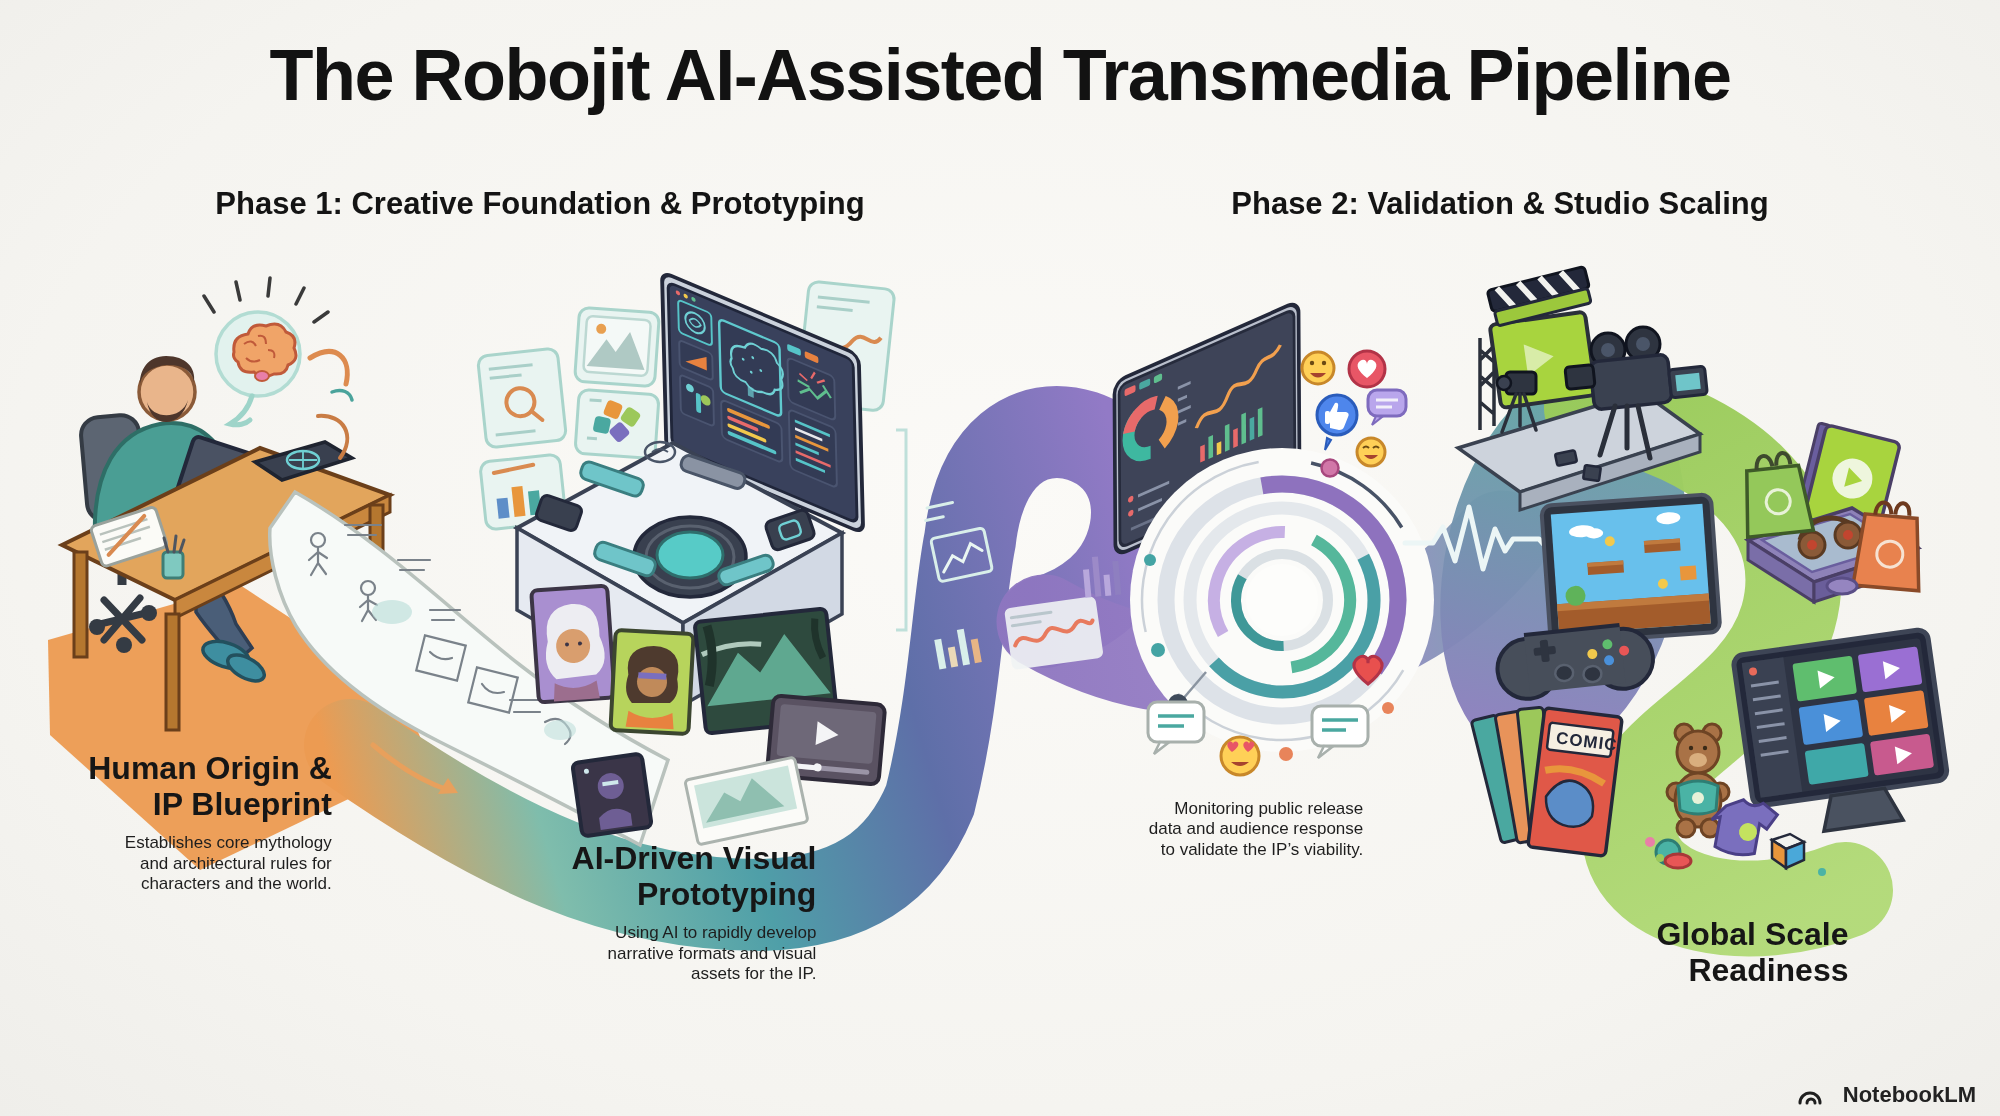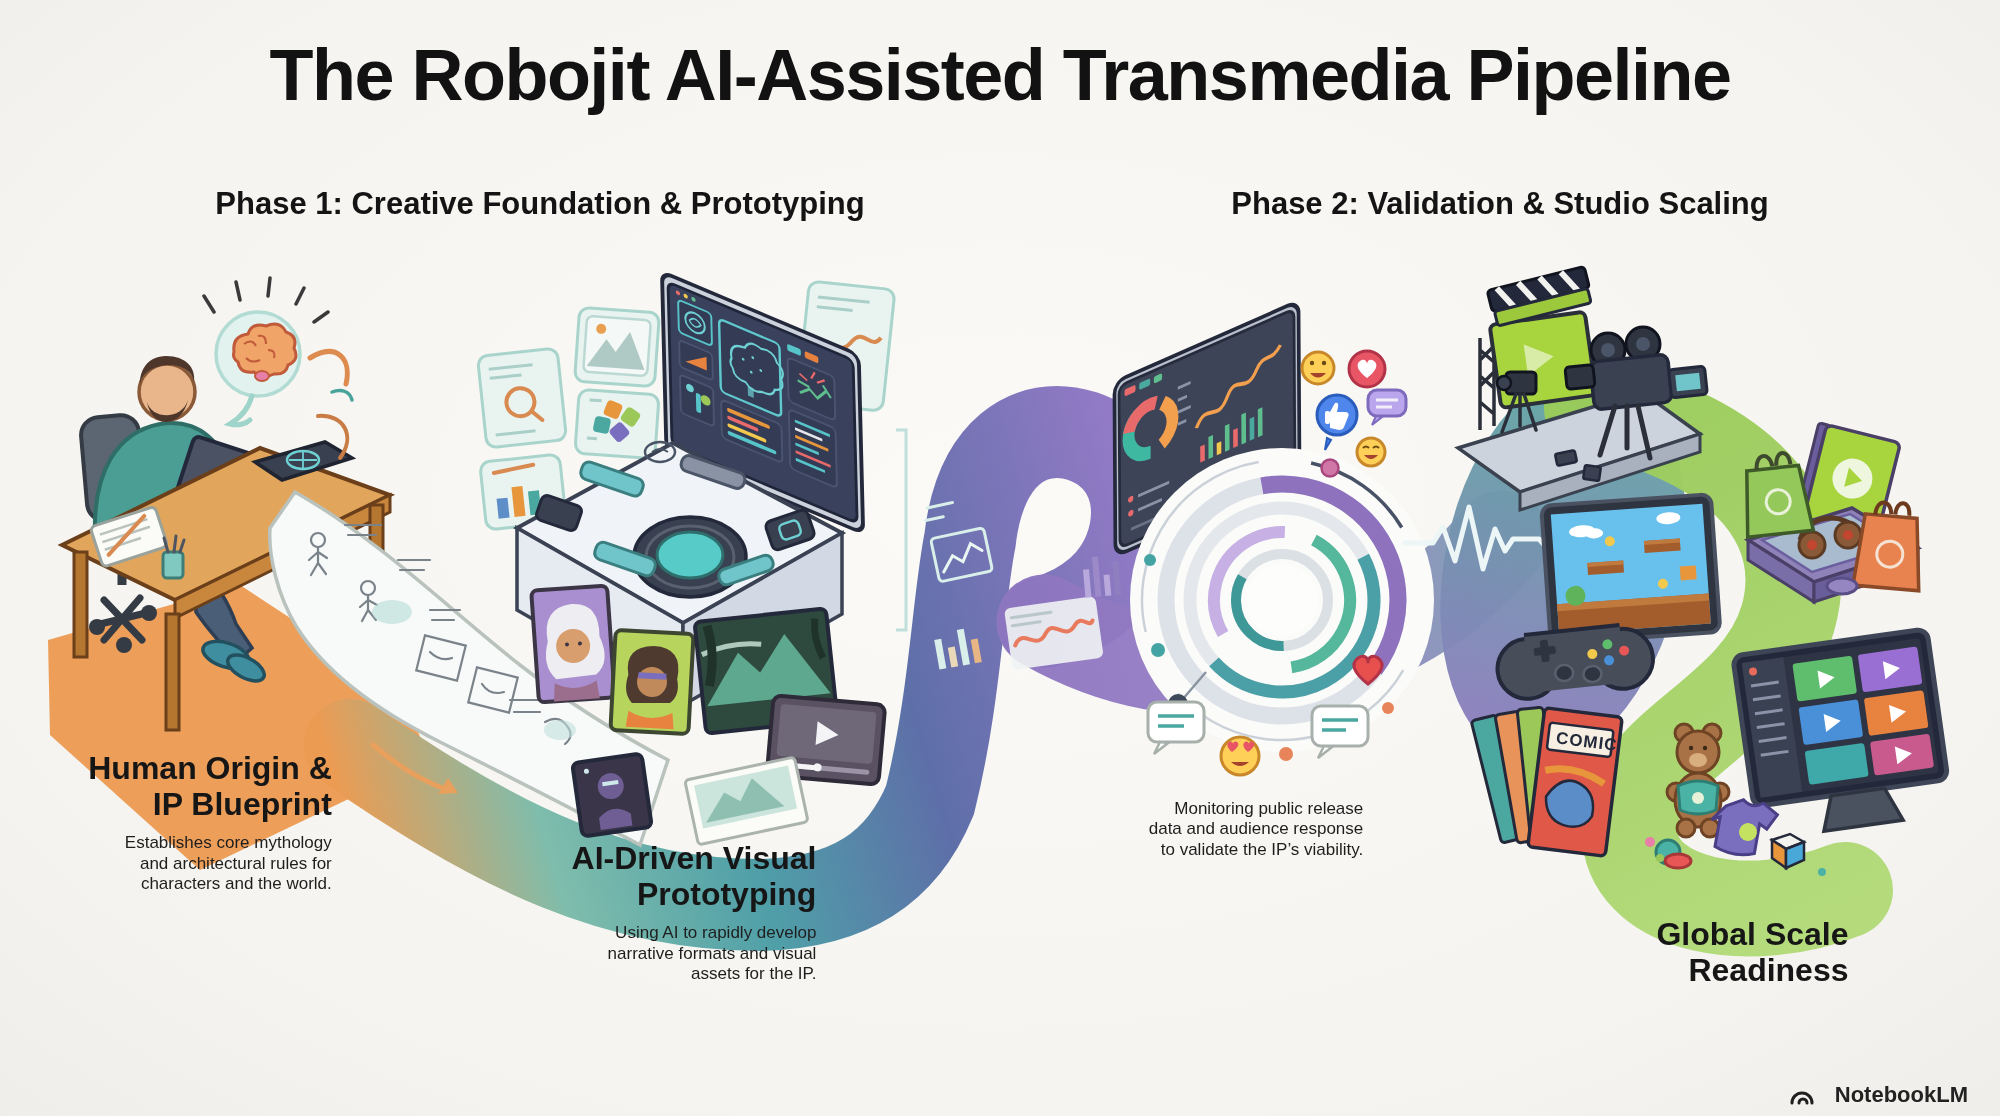--- a/index.html
+++ b/index.html
@@ -14,21 +14,21 @@
     font-size:72px;font-weight:bold;letter-spacing:-1.5px;color:#121212;white-space:nowrap;
   }
   .phase-label{
     top:186px;transform:translateX(-50%);
     font-size:31px;font-weight:bold;color:#141414;white-space:nowrap;
   }
   .stage{transform:translateX(-50%);text-align:right;}
   .stage-title{font-size:32px;font-weight:bold;line-height:1.13;color:#161616;white-space:pre-line;}
   .stage-desc{font-size:17px;line-height:1.2;color:#1e1e1e;margin-top:11px;white-space:pre-line;}
   .watermark{
-    right:32px;bottom:8px;display:flex;align-items:center;gap:20px;
+    right:24px;bottom:8px;display:flex;align-items:center;gap:20px;
     font-size:22px;font-weight:bold;color:#222;
   }
   svg text{font-family:"Liberation Sans",sans-serif;}
 </style>
 </head>
 <body>
 
 <svg class="abs" style="left:0;top:0" width="2000" height="1116" viewBox="0 0 2000 1116">
   <defs>
     <linearGradient id="flowGrad" gradientUnits="userSpaceOnUse" x1="340" y1="800" x2="1150" y2="560">

